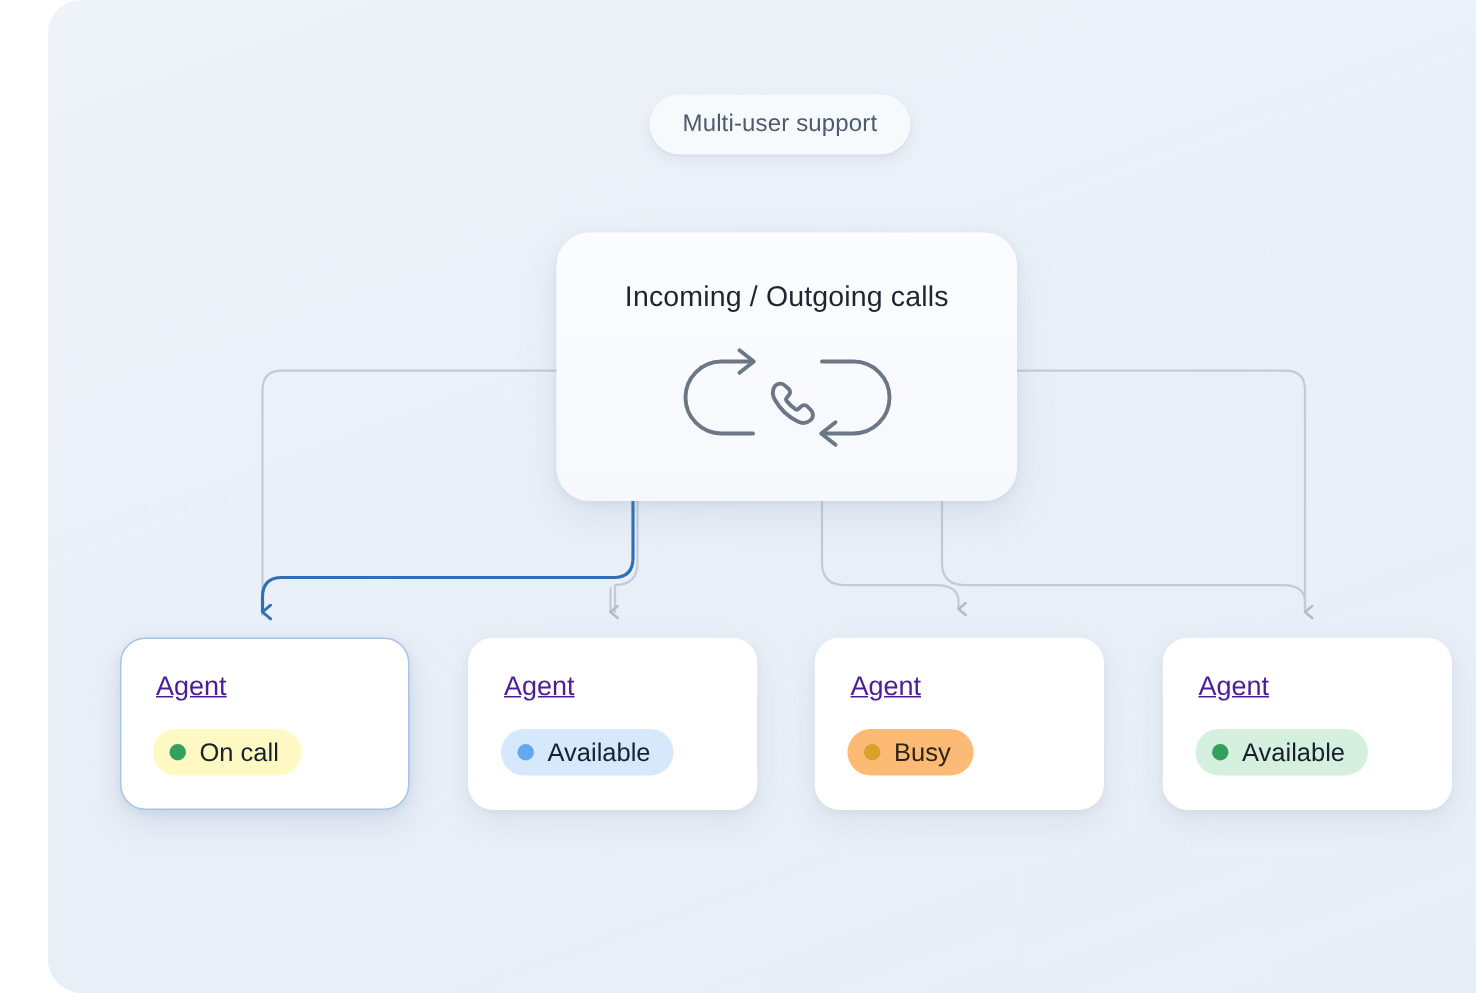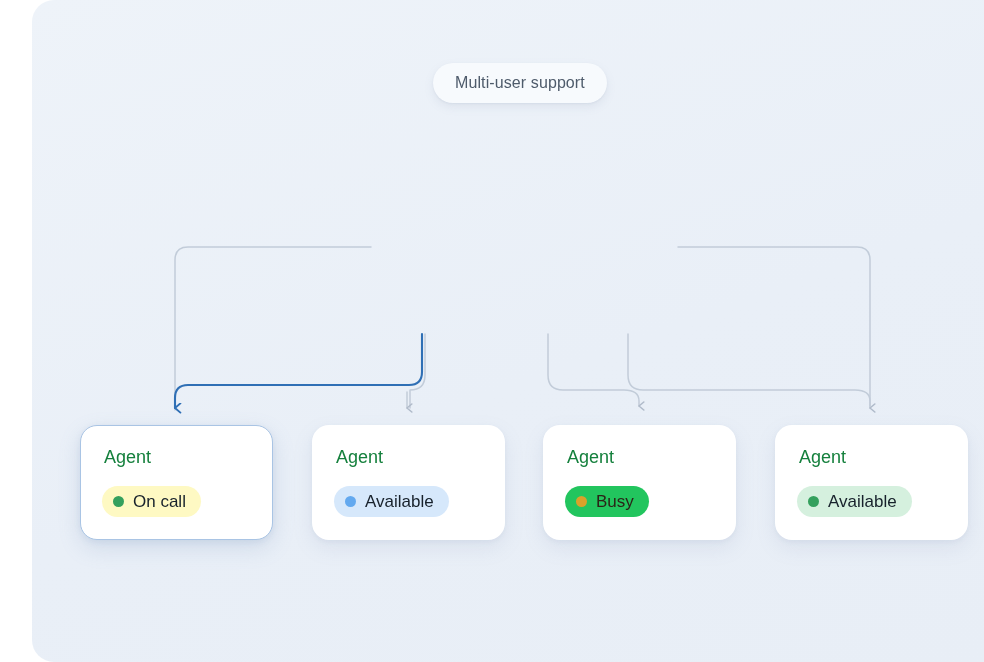--- a/index.html
+++ b/index.html
@@ -98,21 +98,22 @@
   .agent.selected {
     border: 1.5px solid #a9c4e4;
     box-shadow: 0 8px 22px rgba(110,140,185,0.20),
                 0 2px 6px rgba(110,140,185,0.12);
   }
   .agent-name {
     position: absolute;
     left: 23px;
     top: 21px;
     font-size: 18px;
-    color: #15803d;
+    color: #4c1d95;
+    text-decoration: underline;
   }
   .badge {
     position: absolute;
     left: 21px;
     top: 60px;
     height: 31px;
     padding: 0 15px 0 11px;
     display: inline-flex;
     align-items: center;
     border-radius: 16px;
@@ -153,40 +154,65 @@
 
     <path d="M516,334 V375 Q516,390 531,390 H592 Q607,390 607,401 V406" fill="none" stroke="#c2ccd9" stroke-width="1.5" stroke-linecap="round" stroke-linejoin="round" marker-end="url(#ah-grey)"></path>
 
     <path d="M596,334 V375 Q596,390 611,390 H823 Q838,390 838,401 V406" fill="none" stroke="#c2ccd9" stroke-width="1.5" stroke-linecap="round" stroke-linejoin="round"></path>
   </svg>
 
   <div class="pill">
     <span>Multi-user support</span>
   </div>
 
+  <div class="hub">
+    <div class="hub-title">Incoming / Outgoing calls</div>
+
+    <svg class="hub-icon" viewBox="0 0 160 80" xmlns="http://www.w3.org/2000/svg">
+      <g fill="none" stroke="#6b7785" stroke-width="2.6" stroke-linecap="round" stroke-linejoin="round">
+
+        <path d="M57 13 H36 A24 24 0 0 0 36 61 H57"></path>
+        <path d="M48 5.5 L57.5 13 L48 20.5"></path>
+
+        <path d="M103 13 H124 A24 24 0 0 1 124 61 H103"></path>
+        <path d="M112 53.5 L102.5 61 L112 68.5"></path>
+
+        <path d="M71.5 29.5 a4.6 4.6 0 0 1 6.6 -0.6 l2.6 2.3
+                 a3 3 0 0 1 0.3 4.2 l-1.5 1.8
+                 a1.6 1.6 0 0 0 0 2.1
+                 c1.6 2.1 3.6 4 5.8 5.4
+                 a1.6 1.6 0 0 0 2.1 -0.2 l1.7 -1.6
+                 a3 3 0 0 1 4.2 0.1 l2.4 2.5
+                 a4.6 4.6 0 0 1 -0.3 6.6
+                 c-2.4 2.1 -5.6 2.3 -8.5 0.9
+                 c-6.2 -3 -11.9 -8.4 -15.3 -14.5
+                 c-1.7 -3 -1.7 -6.4 -0.1 -9z"></path>
+      </g>
+    </svg>
+  </div>
 
   <div class="agent selected" style="left:48px;">
     <div class="agent-name">Agent</div>
     <div class="badge" id="badge-0" style="background: #fef9c3; color: rgb(23, 33, 43);">
       <span class="dot" id="dot-0" style="background: rgb(52, 160, 93);"></span>
       <span>On call</span>
     </div>
   </div>
 
   <div class="agent" style="left:280px;">
     <div class="agent-name">Agent</div>
     <div class="badge" id="badge-1" style="background: rgb(214, 232, 251); color: rgb(23, 33, 43);">
       <span class="dot" id="dot-1" style="background: rgb(99, 169, 239);"></span>
       <span>Available</span>
     </div>
   </div>
 
   <div class="agent" style="left:511px;">
     <div class="agent-name">Agent</div>
-    <div class="badge" id="badge-2" style="background: #22c55e; color: rgb(43, 36, 23);">
+    <div class="badge" id="badge-2" style="background: #fdba74; color: rgb(43, 36, 23);">
       <span class="dot" id="dot-2" style="background: rgb(217, 162, 42);"></span>
       <span>Busy</span>
     </div>
   </div>
 
   <div class="agent" style="left:743px;">
     <div class="agent-name">Agent</div>
     <div class="badge" id="badge-3" style="background: rgb(213, 240, 222); color: rgb(23, 33, 43);">
       <span class="dot" id="dot-3" style="background: rgb(52, 160, 93);"></span>
       <span>Available</span>

